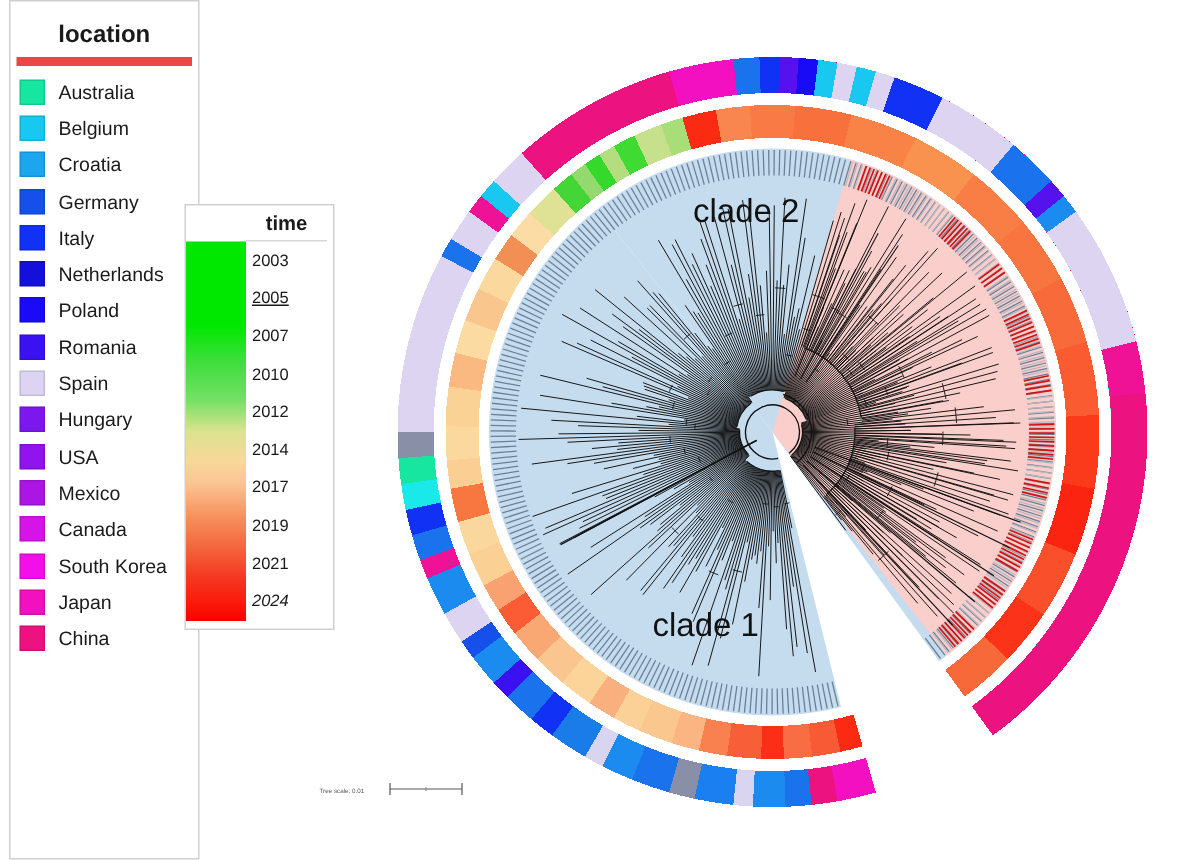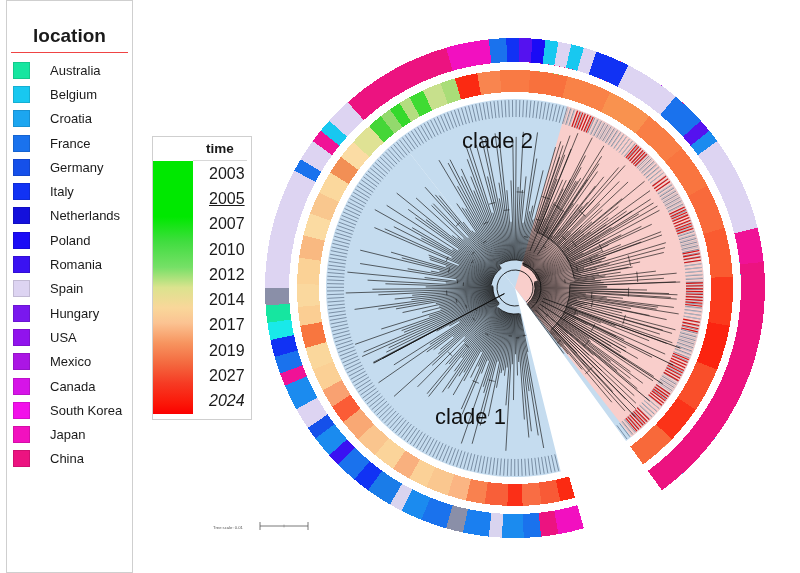--- a/index.html
+++ b/index.html
@@ -5,44 +5,44 @@
   html,body{margin:0;padding:0;background:#ffffff;}
   body{width:800px;height:573px;position:relative;overflow:hidden;
        font-family:"Liberation Sans","DejaVu Sans",sans-serif;color:#1a1a1a;}
 
   
   #location-legend{
     position:absolute;left:6px;top:0px;width:127px;height:573px;
     border:1px solid #cfcfcf;background:#ffffff;box-sizing:border-box;
   }
   #location-legend .legend-title{
-    text-align:center;font-weight:bold;font-size:19px;
-    padding:24px 0 5px 0;border-bottom:1px solid #ef4444;margin:0 4px;
+    text-align:center;font-weight:bold;font-size:16px;
+    padding:14px 0 5px 0;border-bottom:6px solid #ef4444;margin:0 4px;
   }
   #location-legend .legend-items{padding:5px 0 0 6px;}
   .legend-row{display:flex;align-items:center;height:24.3px;}
   .legend-swatch{
     width:17px;height:17px;flex:0 0 17px;border:1px solid rgba(0,0,0,.12);
     box-sizing:border-box;
   }
-  .legend-label{font-size:13px;margin-left:20px;white-space:nowrap;}
+  .legend-label{font-size:13px;margin-left:9px;white-space:nowrap;}
 
   
   #time-legend{
-    position:absolute;left:152px;top:136px;width:100px;height:284px;
+    position:absolute;left:123px;top:136px;width:100px;height:284px;
     border:1px solid #cfcfcf;background:#ffffff;box-sizing:border-box;
   }
   #time-legend .legend-title{
     text-align:center;font-weight:bold;font-size:13.5px;
     padding:4px 0 4px 0;border-bottom:1px solid #d8d8d8;margin:0 4px 0 40px;
   }
   #time-gradient-wrap{position:absolute;left:0px;top:24px;width:40px;height:253px;}
   #time-gradient{width:100%;height:100%;}
   #time-ticks{position:absolute;left:44px;top:24px;width:54px;height:253px;}
-  .time-tick{position:absolute;font-size:16px;left:0;transform:translateY(-50%);margin-left:12px;}
+  .time-tick{position:absolute;font-size:11px;left:0;transform:translateY(-50%);}
 
   
   #tree-figure{position:absolute;left:200px;top:0;width:600px;height:544px;}
   #tree-svg{display:block;}
 
   .clade-label{font-size:22px;fill:#111111;font-family:"Liberation Sans",sans-serif;}
   .scale-text{font-size:4.2px;fill:#555555;font-family:"Liberation Sans",sans-serif;}
 </style>
 </head>
 <body>
@@ -54,24 +54,20 @@
         <div class="legend-swatch" style="background: rgb(22, 230, 160);"></div>
         <div class="legend-label">Australia</div>
       </div>
       <div class="legend-row">
         <div class="legend-swatch" style="background: rgb(24, 200, 240);"></div>
         <div class="legend-label">Belgium</div>
       </div>
       <div class="legend-row">
         <div class="legend-swatch" style="background: rgb(28, 166, 240);"></div>
         <div class="legend-label">Croatia</div>
-      </div>
-      <div class="legend-row">
-        <div class="legend-swatch" style="background: rgb(26, 114, 237);"></div>
-        <div class="legend-label">France</div>
       </div>
       <div class="legend-row">
         <div class="legend-swatch" style="background: rgb(21, 80, 234);"></div>
         <div class="legend-label">Germany</div>
       </div>
       <div class="legend-row">
         <div class="legend-swatch" style="background: rgb(17, 50, 244);"></div>
         <div class="legend-label">Italy</div>
       </div>
       <div class="legend-row">
@@ -128,21 +124,21 @@
   </div>
   <div id="time-ticks">
       <div class="time-tick" style="top: 5%;">2003</div>
       <div class="time-tick" style="top: 15%; text-decoration: underline;">2005</div>
       <div class="time-tick" style="top: 25%;">2007</div>
       <div class="time-tick" style="top: 35%;">2010</div>
       <div class="time-tick" style="top: 45%;">2012</div>
       <div class="time-tick" style="top: 55%;">2014</div>
       <div class="time-tick" style="top: 65%;">2017</div>
       <div class="time-tick" style="top: 75%;">2019</div>
-      <div class="time-tick" style="top: 85%;">2027</div>
+      <div class="time-tick" style="top: 85%;">2021</div>
       <div class="time-tick" style="top: 95%; font-style: italic;">2024</div>
     </div>
 </div>
 
 <div id="tree-figure">
   <svg id="tree-svg" width="600" height="573" viewBox="0 0 600 573">
     <g id="clade-wedges">
         <path d="M315 288 L360.7232382683372 471.3858922661633 A189 189 0 0 1 198.6399811634506 139.0659675683295 Z" fill="#c5dcef"></path>
         <path d="M315 288 L198.6399811634506 139.0659675683295 A189 189 0 1 1 426.09141268327744 440.90421193686507 Z" fill="#c5dcef"></path>
         <path d="M315 288 L367.09546024941284 106.32153946765771 A189 189 0 0 1 431.36001883654944 436.93403243167046 Z" fill="#f9cecb"></path>

